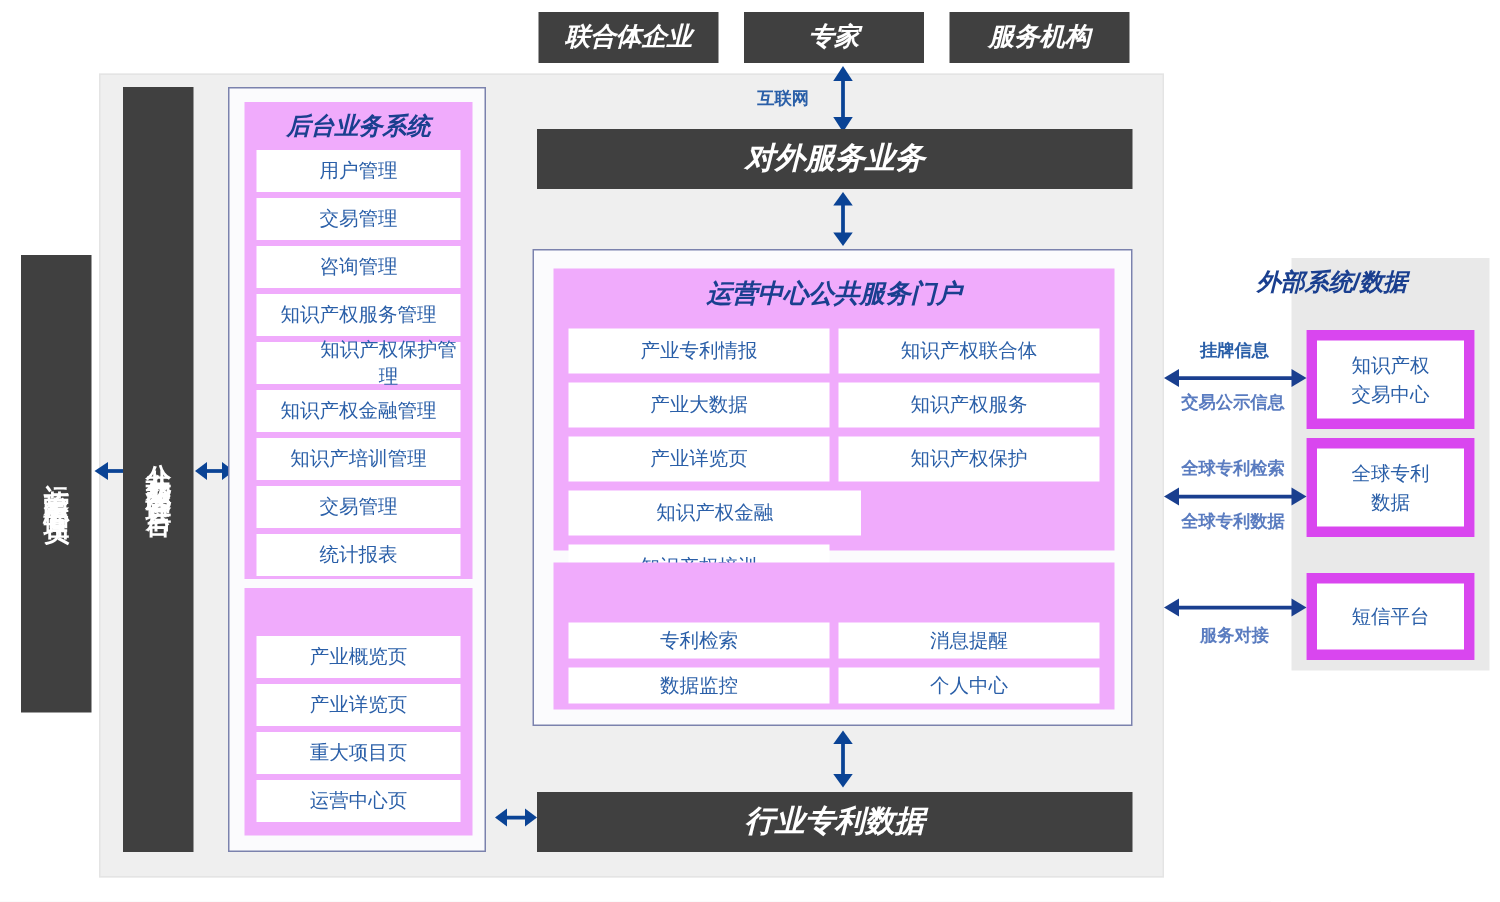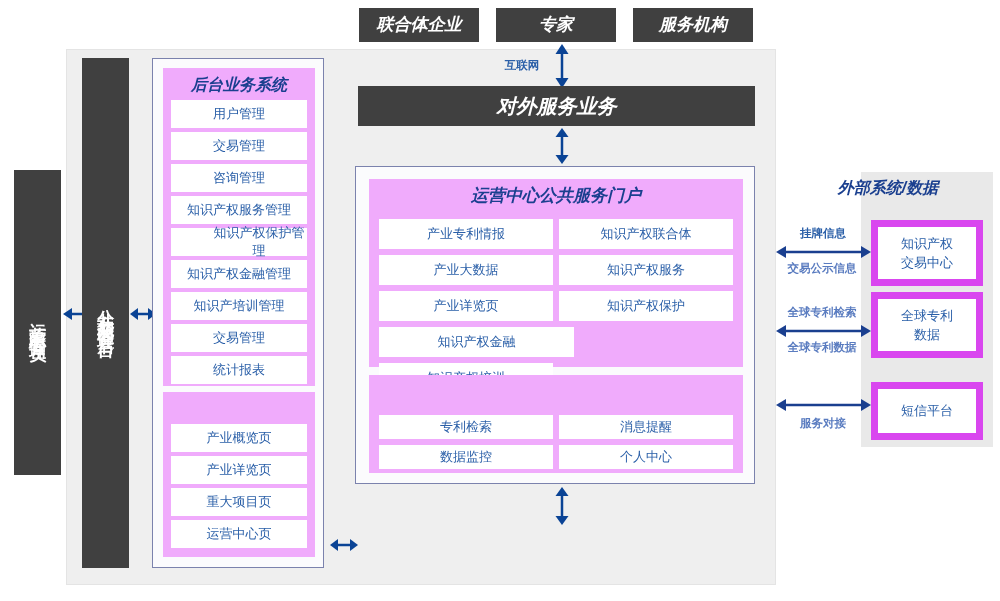--- a/index.html
+++ b/index.html
@@ -203,20 +203,21 @@
       </div>
     </div>
   </div>
 
   <svg class="abs" style="left:552px; top:487px;" width="20" height="38">
     <line x1="10" y1="7" x2="10" y2="31" stroke="#0a4395" stroke-width="2.5"></line>
     <polygon points="10,0 3.5,9 16.5,9" fill="#0a4395"></polygon>
     <polygon points="10,38 3.5,29 16.5,29" fill="#0a4395"></polygon>
   </svg>
 
+  <div class="abs blue-box bar" style="left:358px; top:528px; width:397px; height:40px;">行业专利数据</div>
 
   <div class="abs ext-panel" style="left:861px; top:172px; width:132px; height:275px;"></div>
 
   <div class="abs ext-title" style="left:822px; top:178px; width:132px;">外部系统/数据</div>
 
   <div class="abs ext-box" style="left:871px; top:220px; width:112px; height:66px; white-space:pre-line;">知识产权
 交易中心</div>
   <div class="abs ext-box" style="left:871px; top:292px; width:112px; height:66px; white-space:pre-line;">全球专利
 数据</div>
   <div class="abs ext-box" style="left:871px; top:382px; width:112px; height:58px; white-space:pre-line;">短信平台</div>

